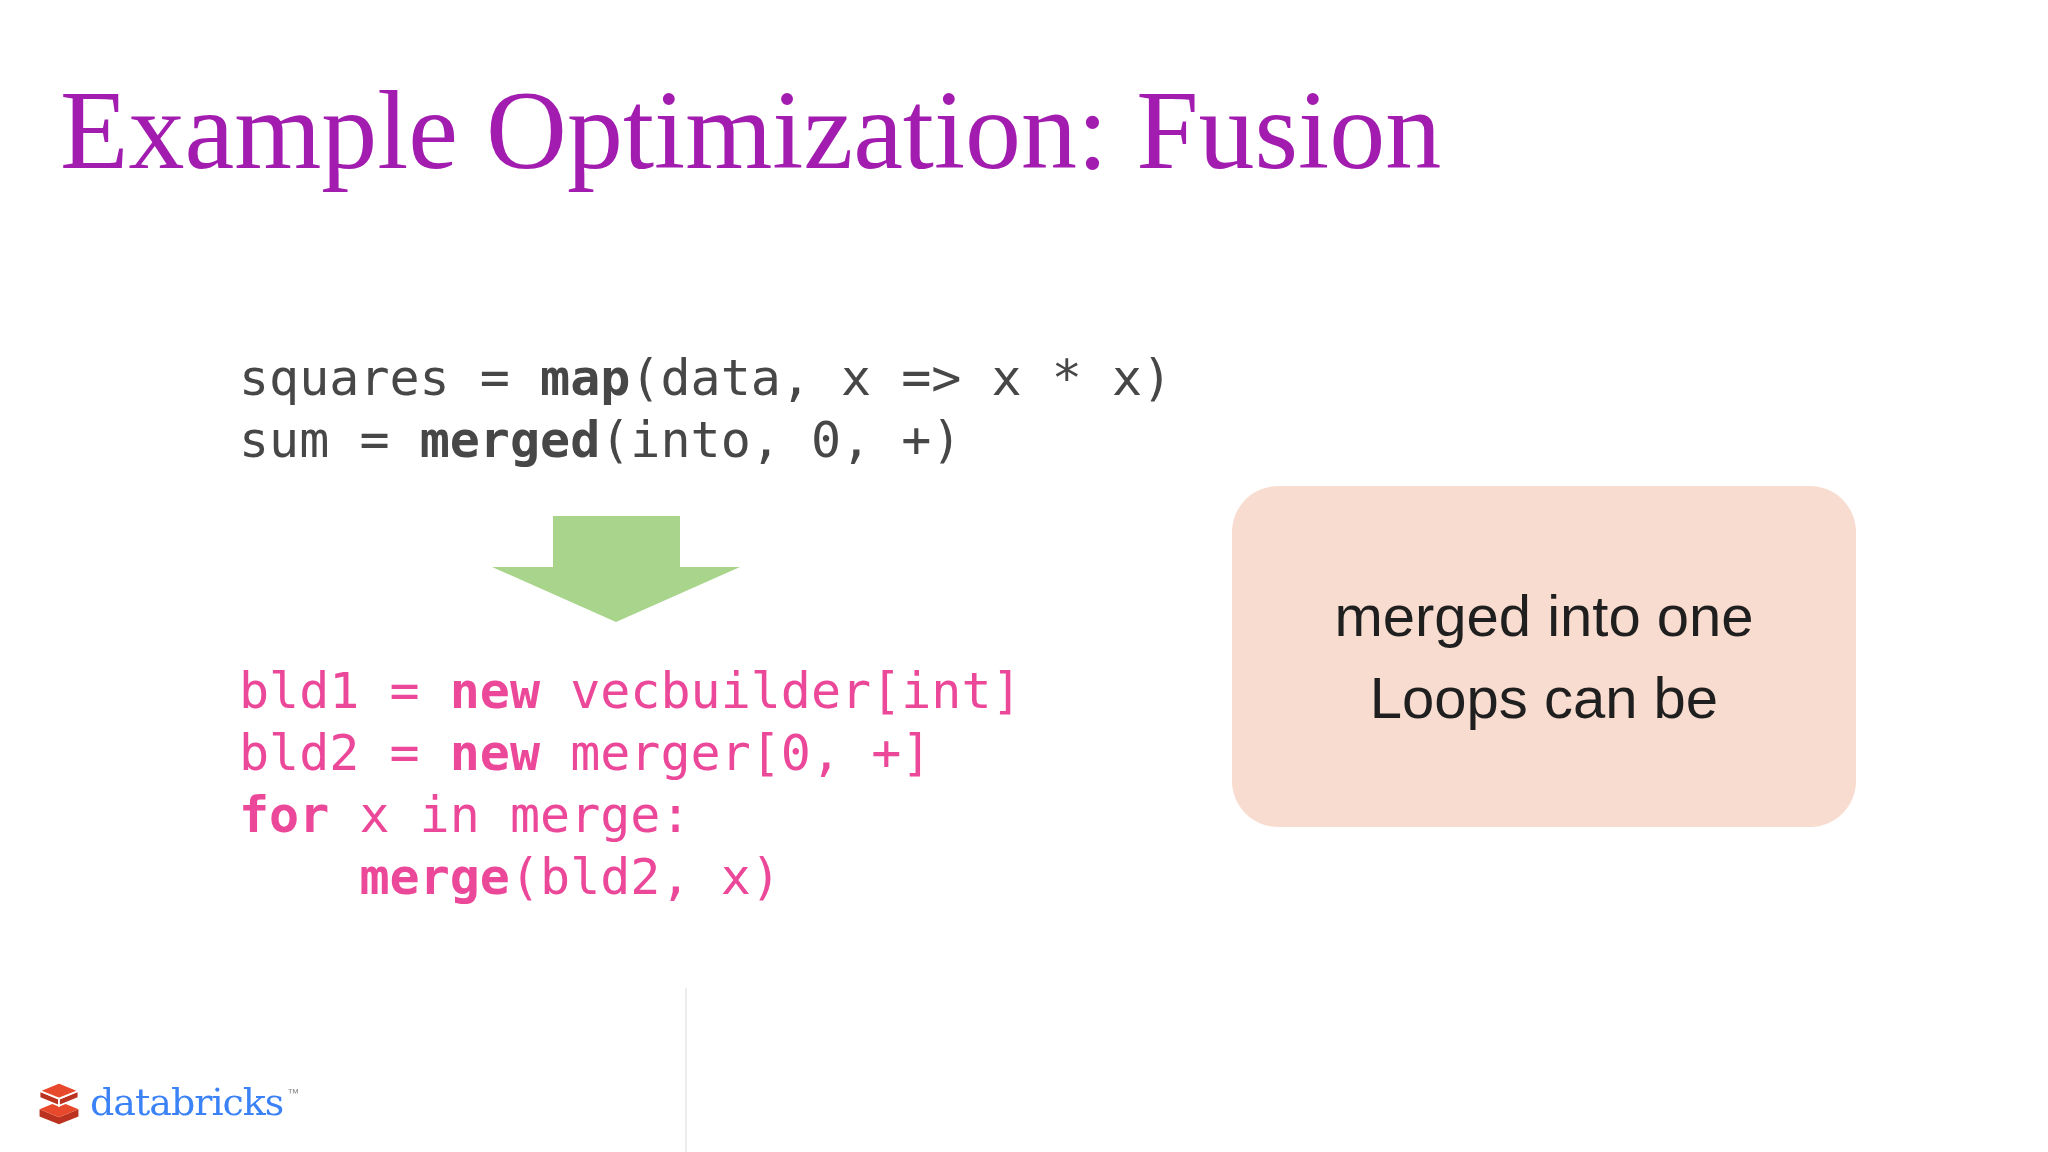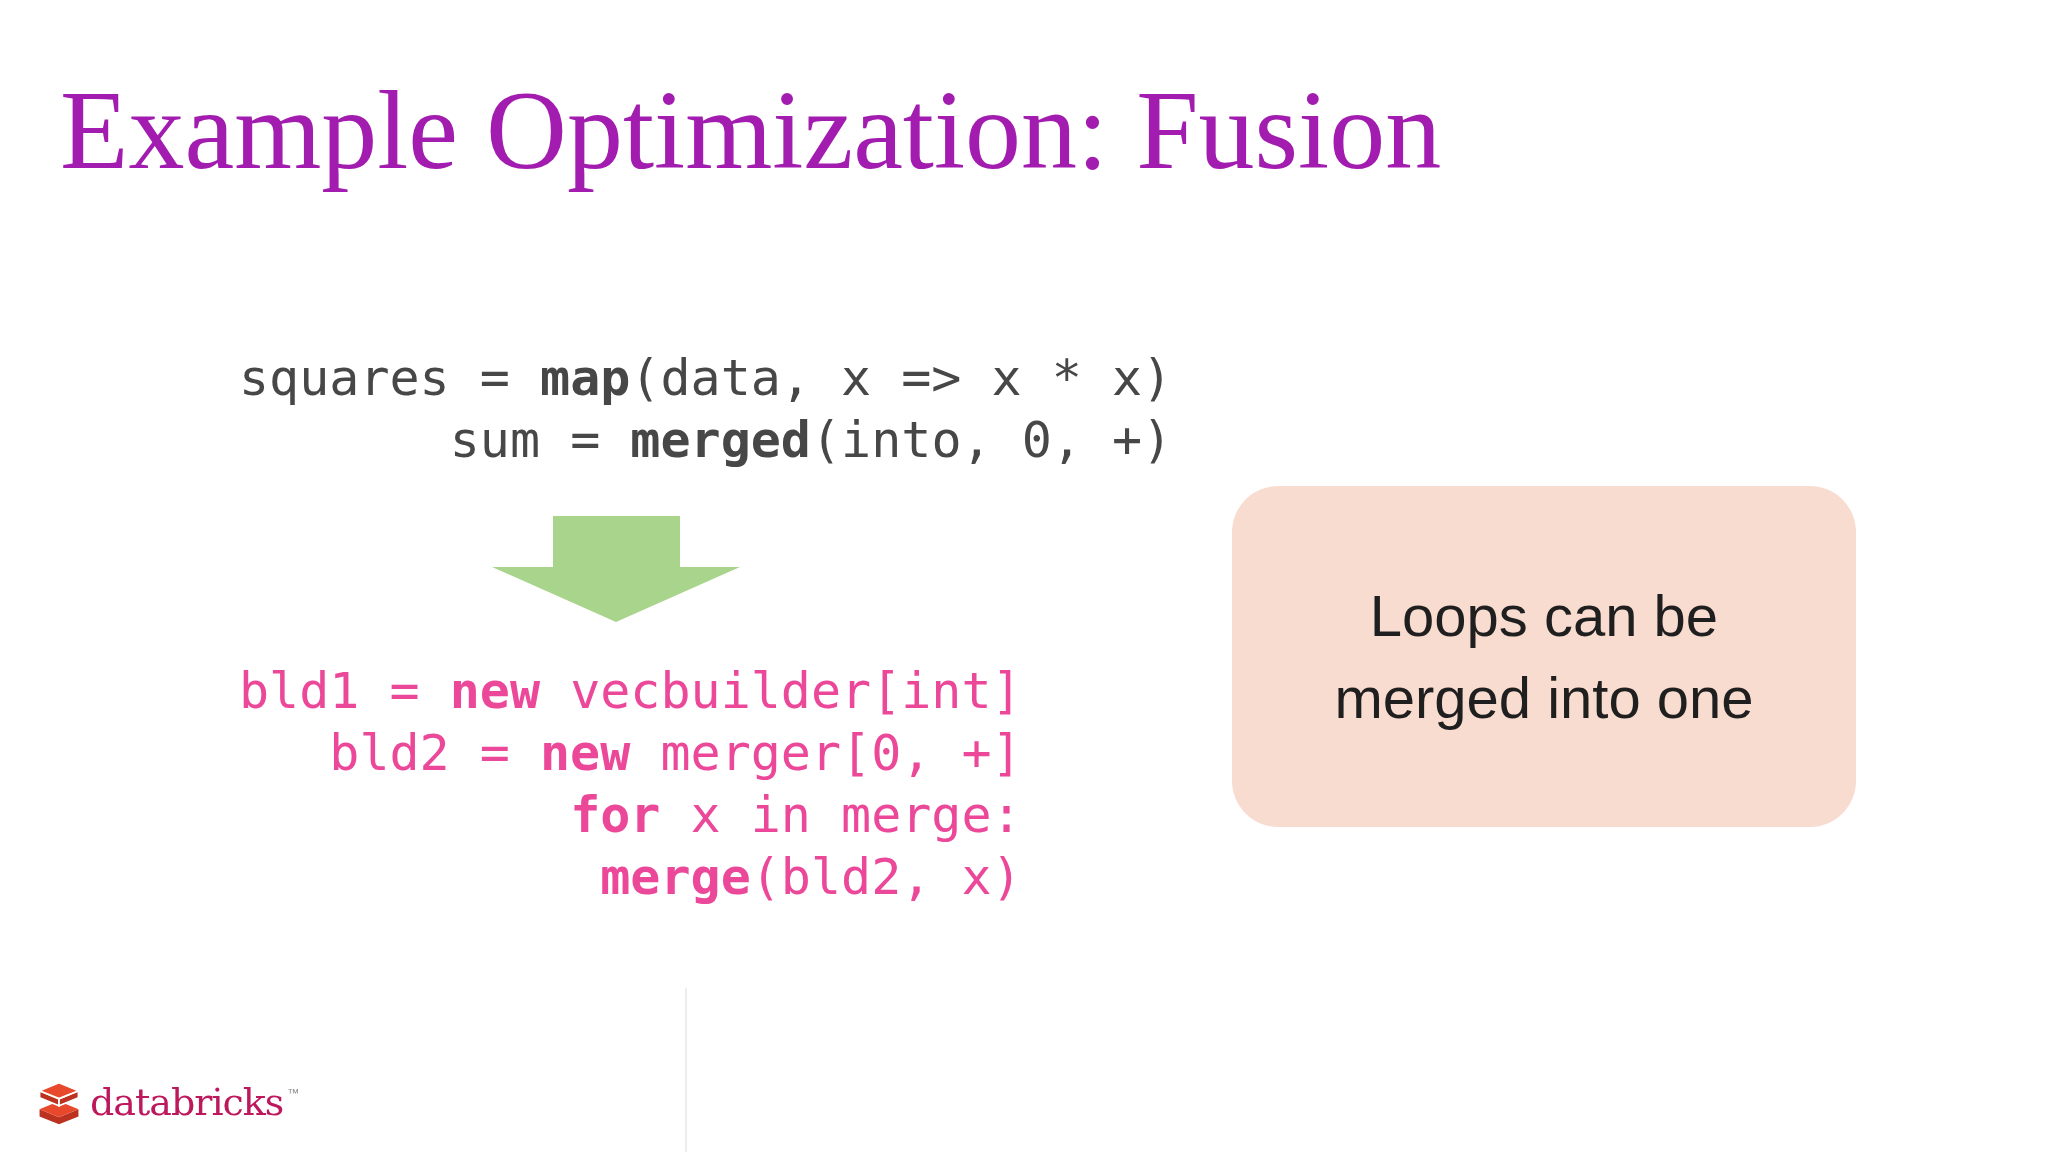--- a/index.html
+++ b/index.html
@@ -16,21 +16,21 @@
     font-size:112px;line-height:1.15;letter-spacing:0;
     white-space:nowrap;
   }
 
   
   .code{
     position:absolute;left:239px;
     font-family:"DejaVu Sans Mono","Liberation Mono",monospace;
     font-size:50px;line-height:62px;
   }
-  .code .code-line{white-space:pre;text-align:right;}
+  .code .code-line{white-space:pre;}
   .code .kw{font-weight:bold;}
   .code-before{top:347px;}
   .code-after{top:660px;}
 
   
   .arrow{position:absolute;left:492px;top:516px;}
 
   
   .callout{
     position:absolute;left:1232px;top:486px;width:624px;height:341px;
@@ -79,38 +79,38 @@
   </svg>
 
   <div class="code code-after" style="color: #ec4899;">
       <div class="code-line"><span>bld1 = </span><span class="kw">new</span><span> vecbuilder[int]</span></div>
       <div class="code-line"><span>bld2 = </span><span class="kw">new</span><span> merger[0, +]</span></div>
       <div class="code-line"><span class="kw">for</span><span> x in merge:</span></div>
       <div class="code-line"><span>    </span><span class="kw">merge</span><span>(bld2, x)</span></div>
     </div>
 
   <div class="callout" style="background: rgb(249, 220, 208); color: rgb(31, 31, 31);">
+    <div>merged into one</div>
     <div>Loops can be</div>
-    <div>merged into one</div>
   </div>
 
   <div class="artifact-line"></div>
 
   <footer class="logo">
     <svg width="46" height="46" viewBox="0 0 52 48" aria-hidden="true">
 
       <g>
         <polygon points="4,30 26,39 26,47 4,38" style="fill: rgb(187, 51, 32);"></polygon>
         <polygon points="26,39 48,30 48,38 26,47" style="fill: rgb(187, 51, 32);"></polygon>
         <polygon points="26,21 48,30 26,39 4,30" style="fill: rgb(232, 73, 44);"></polygon>
       </g>
 
       <g stroke="#ffffff" stroke-width="2">
         <polygon points="4,9 26,18 26,26 4,17" style="fill: rgb(187, 51, 32);"></polygon>
         <polygon points="26,18 48,9 48,17 26,26" style="fill: rgb(187, 51, 32);"></polygon>
         <polygon points="26,0 48,9 26,18 4,9" style="fill: rgb(232, 73, 44);"></polygon>
       </g>
     </svg>
-    <span class="logo-text" style="color: #be185d;">databricks</span>
+    <span class="logo-text" style="color: #3b82f6;">databricks</span>
     <span class="tm">™</span>
   </footer>
 
 </main>
 
 </body></html>

